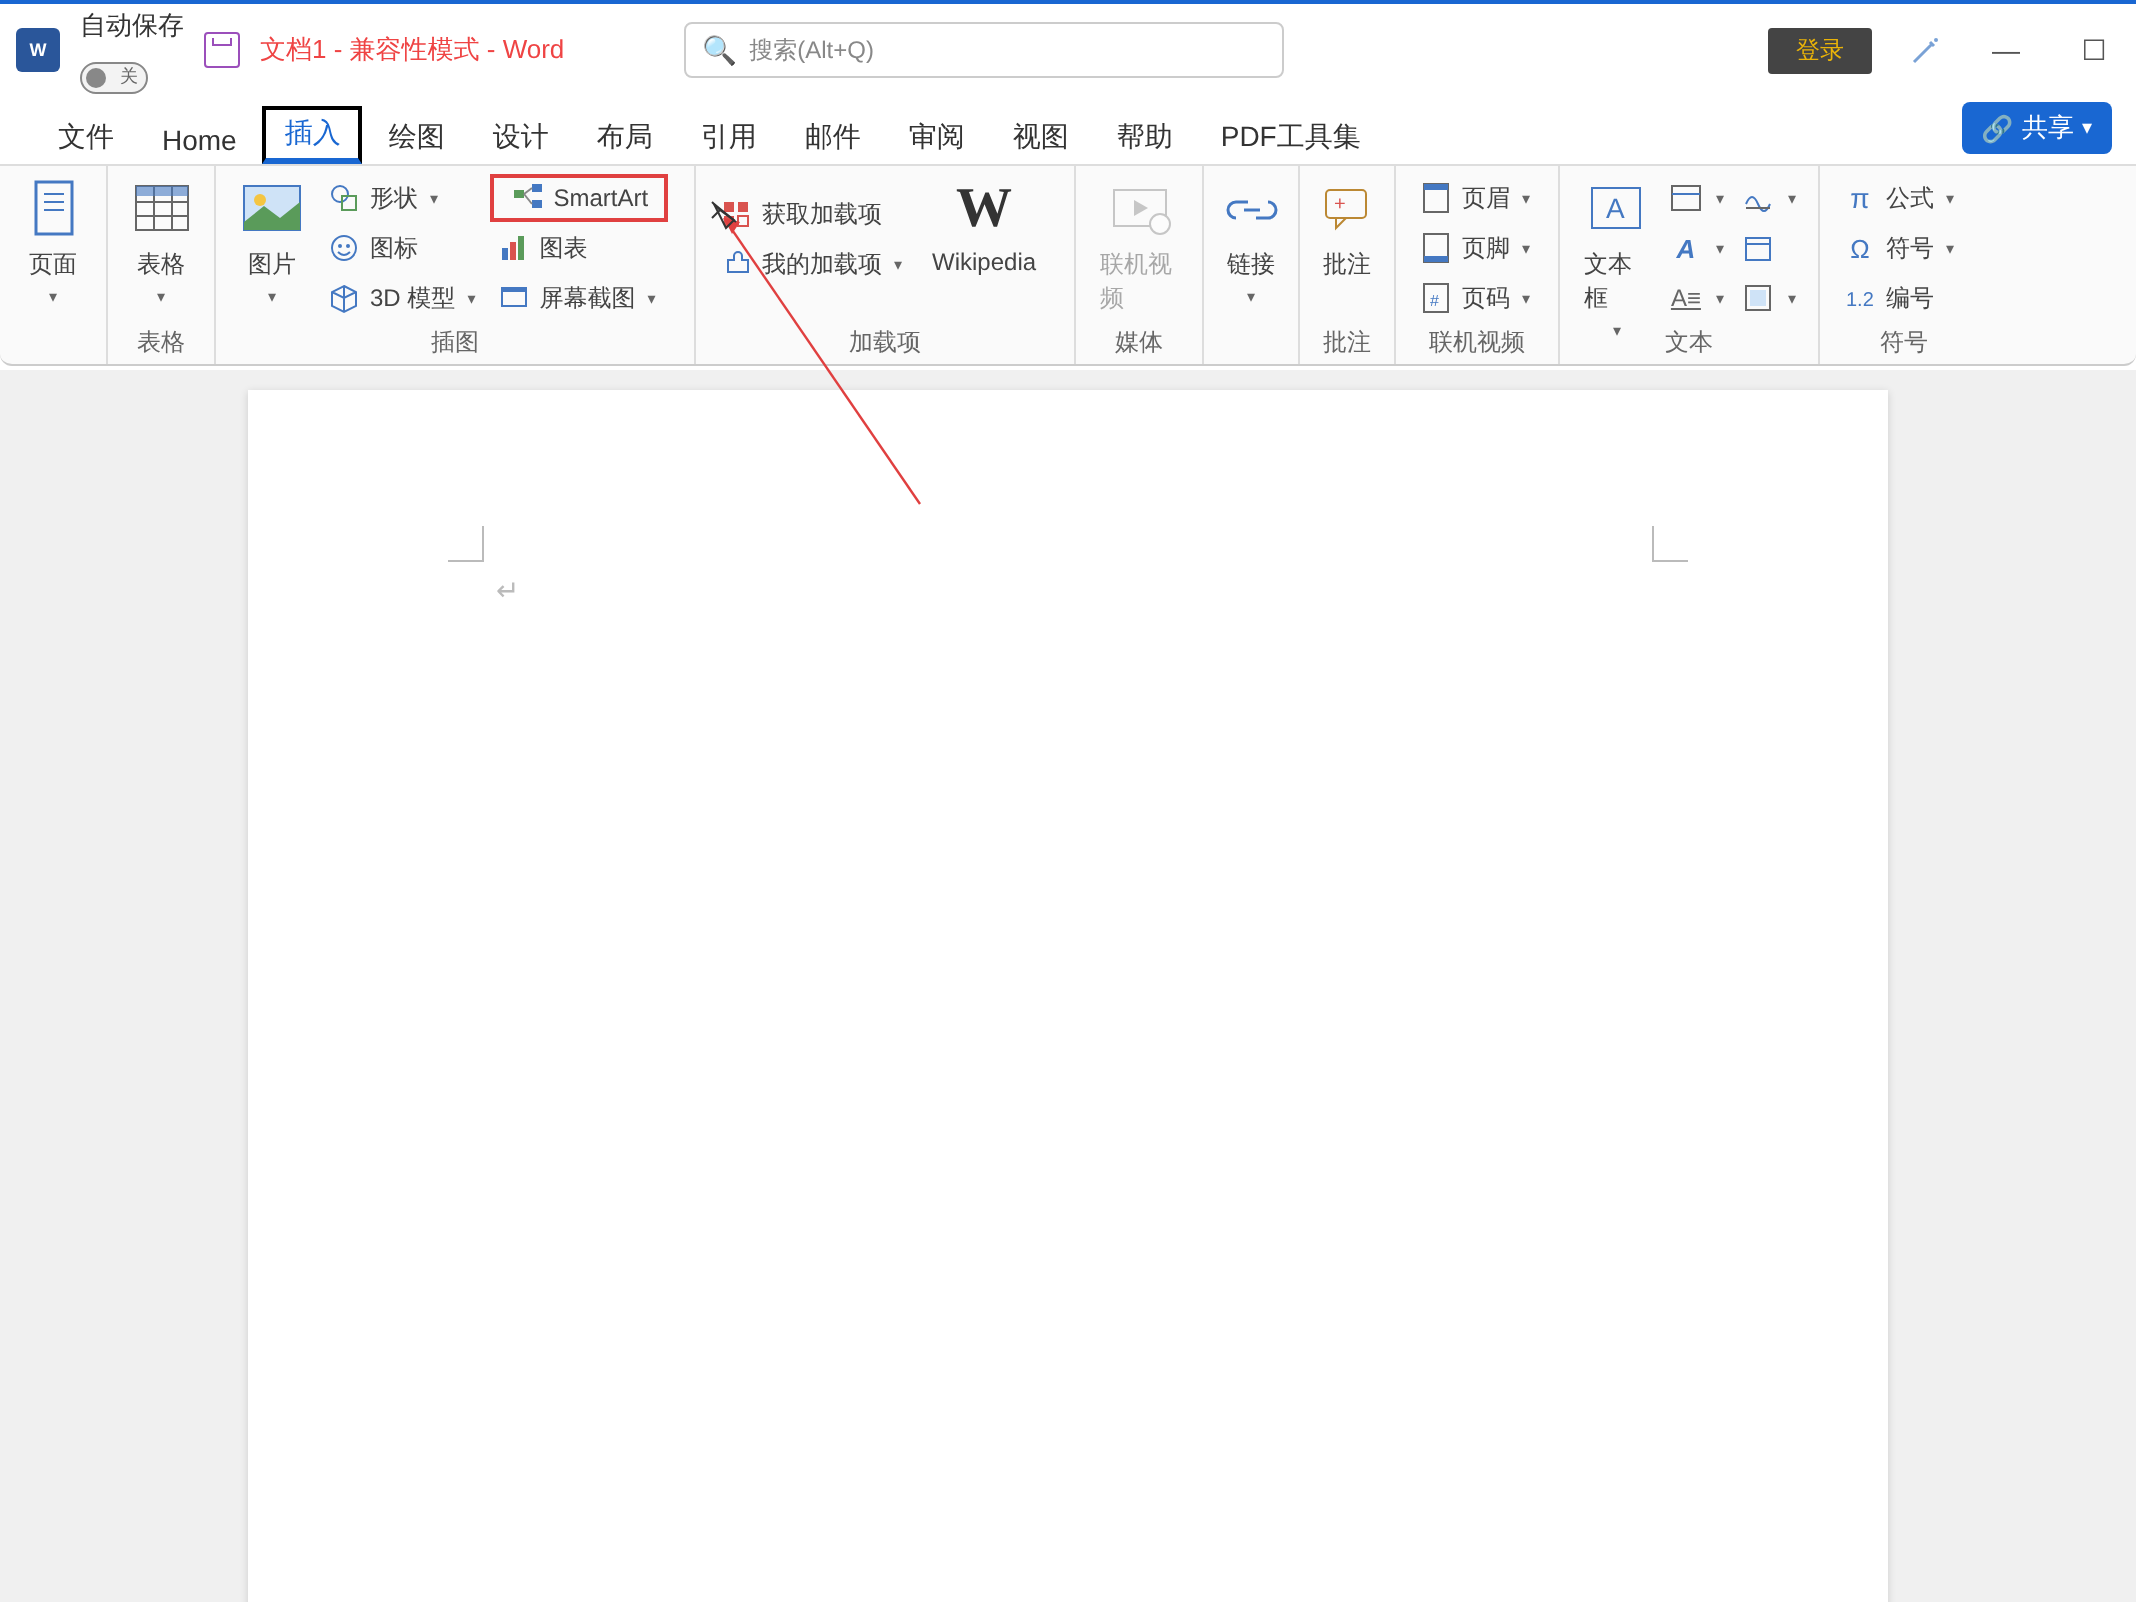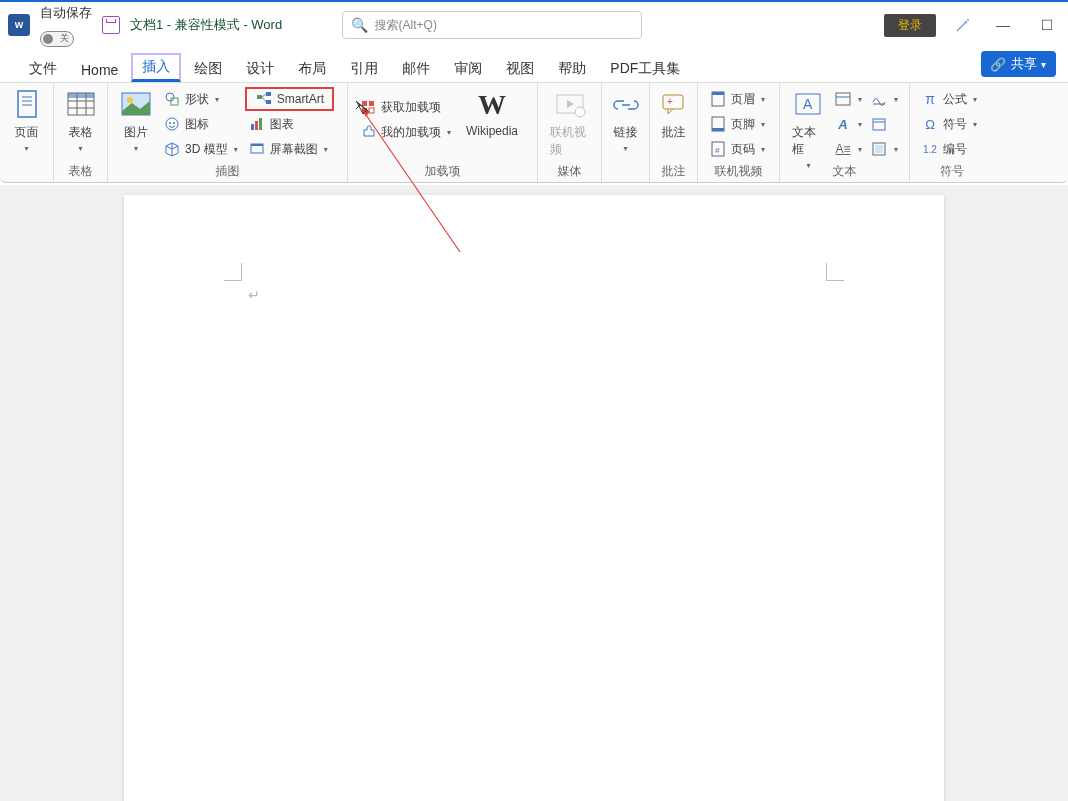--- a/index.html
+++ b/index.html
@@ -5,33 +5,33 @@
 * { box-sizing: border-box; margin: 0; padding: 0; font-family: "Microsoft YaHei", "Segoe UI", sans-serif; }
 body { background: #fff; width: 1068px; height: 801px; overflow: hidden; font-size: 12px; color: #333; position: relative; border-top: 2px solid #1967d2; }
 .titlebar { height: 46px; display: flex; align-items: center; padding: 0 8px; }
 .word-icon { width: 22px; height: 22px; background: #2A569A; color: #fff; font-size: 9px; font-weight: bold; display: flex; align-items: center; justify-content: center; border-radius: 3px; margin-right: 10px; }
 .autosave { display: flex; align-items: flex-start; gap: 9px; font-size: 13px; flex-direction: column; }
 .toggle { width: 34px; height: 16px; border: 1px solid #888; border-radius: 10px; background: #f3f3f3; position: relative; display: flex; align-items: center; justify-content: flex-end; padding-right: 2px; }
 .toggle::before { content:''; width:10px; height:10px; background:#888; border-radius:50%; position:absolute; left:2px; }
 .toggle-text { font-size:9px; color:#666; padding-right:2px; }
 .save-icon { width:18px; height:18px; border:1.5px solid #9b4fbb; border-radius:2px; margin:0 10px; position:relative; }
 .save-icon::after { content:''; position:absolute; top:2px; left:3px; width:8px; height:3px; border:1px solid #9b4fbb; border-top:none; }
-.doc-title { font-size: 13px; color:#14532d; }
+.doc-title { font-size: 13px; color:#ef4444; }
 .search-box { margin-left: 60px; width: 300px; height: 28px; border:1px solid #ccc; border-radius:4px; display:flex; align-items:center; padding:0 8px; color:#888; gap:6px; }
 .search-icon { font-size:14px; color:#888; }
 .title-right { margin-left:auto; display:flex; align-items:center; gap: 18px; }
 .login-btn { background:#444; color:#eab308; padding:3px 14px; font-size:12px; border-radius:2px; }
 .winbtn { font-size:14px; color:#555; width: 26px; text-align:center; }
 .wand-icon { width:18px; height:18px; position:relative; }
 .wand-icon svg { width:18px; height:18px; }
 
 .menubar { height: 35px; display:flex; align-items:flex-end; padding: 0 18px; gap: 2px; border-bottom: 1px solid #ddd; position: relative; }
 .menu-item { padding: 4px 11px; font-size: 14px; color:#333; }
 .menu-item.active { border-bottom: 3px solid #1967d2; color:#1967d2; }
-.menu-highlight { border:2px solid #c4b5fd; padding: 3px 9px; font-family: Liberation Serif, serif; }
+.menu-highlight { border:2px solid #000000; padding: 3px 9px; font-family: Liberation Serif, serif; }
 .share-btn { position:absolute; right: 12px; top:3px; background:#1967d2; color:#fff; padding: 4px 10px; border-radius:4px; display:flex; align-items:center; gap:4px; font-size:13px; }
 .share-btn .chev { font-size:10px; }
 
 .ribbon { height: 100px; background:#fafafa; border-bottom:1px solid #ccc; display:flex; border-radius: 0 0 6px 6px; }
 .group { border-right:1px solid #ddd; padding: 4px 8px 2px 8px; display:flex; flex-direction:column; justify-content:flex-start; align-items:center; position:relative; }
 .group-label { font-size:12px; color:#666; position:absolute; bottom:2px; left:0; right:0; text-align:center; }
 .bigbtn { display:flex; flex-direction:column; align-items:center; gap:3px; padding:2px 4px; font-size:12px; color:#444; }
 .bigbtn .icon { width:32px; height:32px; display:flex; align-items:center; justify-content:center; }
 .bigbtn .chev { font-size:8px; color:#666; }
 .smallbtn { display:flex; align-items:center; gap:4px; font-size:12px; color:#444; padding:2px 3px; height:24px; white-space:nowrap; }

